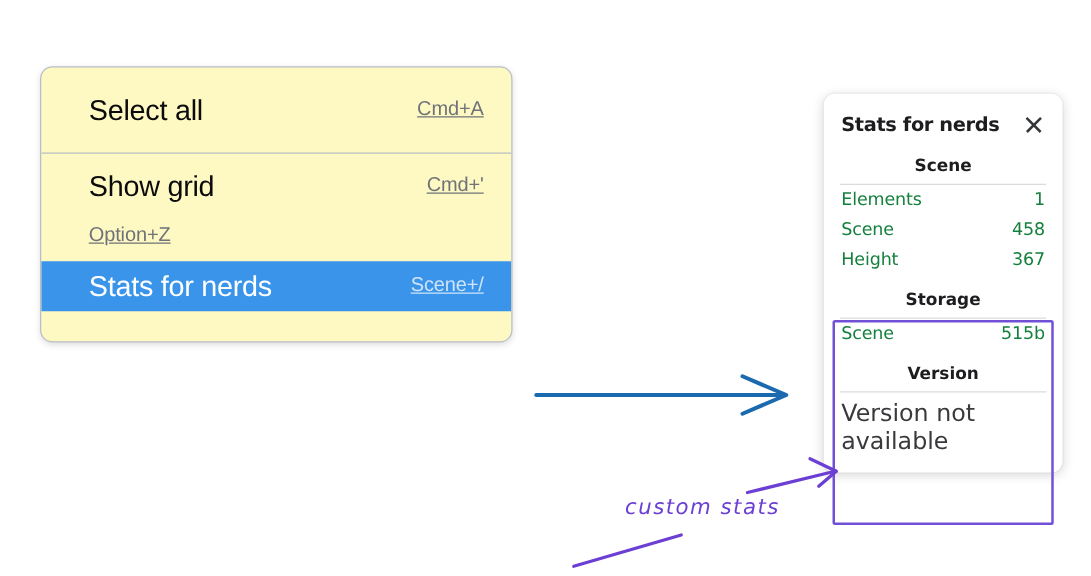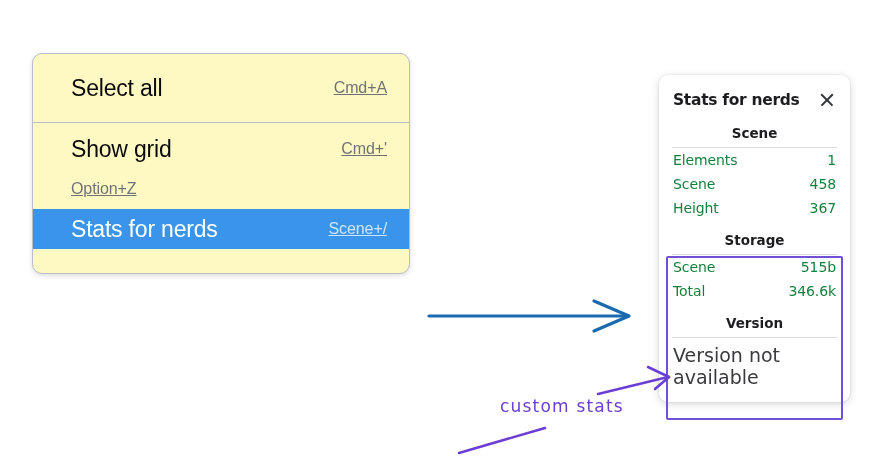--- a/index.html
+++ b/index.html
@@ -164,20 +164,21 @@
     left: 0; top: 0;
     width: 873px; height: 461px;
     pointer-events: none;
   }
   #handwriting {
     position: absolute;
     left: 500px;
     top: 396px;
     font-family: "DejaVu Sans", sans-serif;
     font-size: 17px;
+    font-style: italic;
     font-weight: 500;
     letter-spacing: 1.2px;
     color: #6b3fd4;
     white-space: nowrap;
   }
 </style>
 </head>
 <body>
 
 <div id="context-menu">
@@ -230,24 +231,20 @@
     <div class="sp-row">
       <span class="sp-key">Height</span>
       <span class="sp-val">367</span>
     </div>
 
     <div class="sp-section-title">Storage</div>
     <div class="sp-rule"></div>
     <div class="sp-row">
       <span class="sp-key">Scene</span>
       <span class="sp-val">515b</span>
-    </div>
-    <div class="sp-row">
-      <span class="sp-key">Total</span>
-      <span class="sp-val">346.6k</span>
     </div>
 
     <div class="sp-section-title">Version</div>
     <div class="sp-rule"></div>
     <div class="sp-note">Version not available</div>
 
   </div>
 </div>
 
 <div id="custom-highlight"></div>

